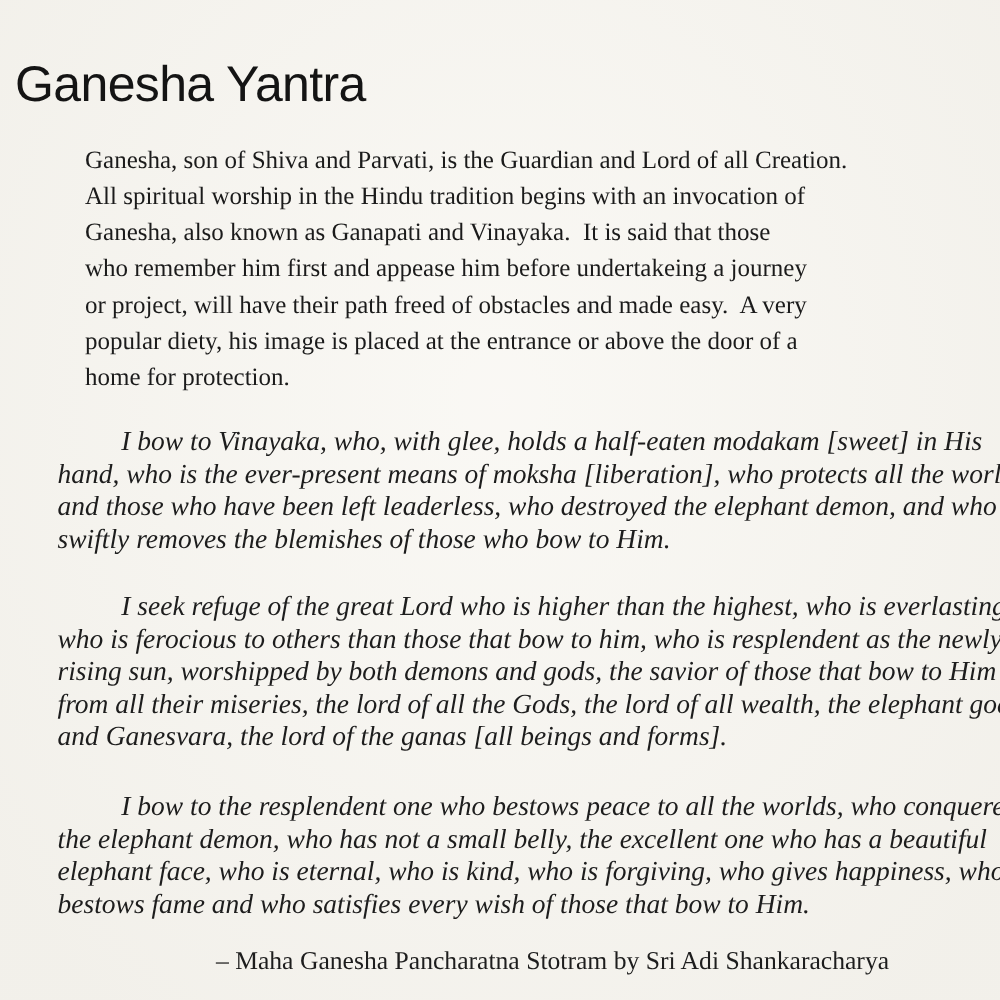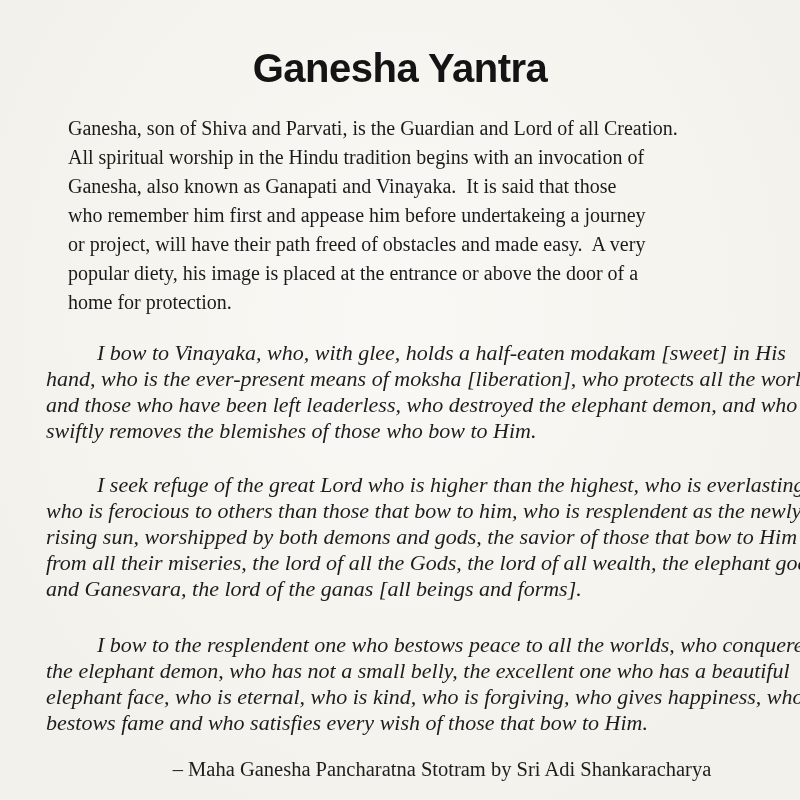--- a/index.html
+++ b/index.html
@@ -19,26 +19,26 @@
     height: 800px;
     box-sizing: border-box;
     padding-top: 46px;
     background:
       radial-gradient(ellipse at 50% 40%, rgba(255,255,255,0.35), rgba(0,0,0,0.02) 90%),
       #f7f5ef;
   }
   .title {
     margin: 0;
     font-family: "Liberation Sans", sans-serif;
-    font-weight: bold;
+    font-weight: normal;
     font-size: 40px;
     line-height: 44px;
     letter-spacing: -0.5px;
-    text-align: center;
     color: #141414;
+    padding-left: 12px;
   }
   .lines {
     white-space: pre;        
   }
   .intro {
     margin: 24px 0 0 68px;
     font-family: Liberation Serif, serif;
     font-weight: normal;
     font-size: 20px;
     line-height: 29px;

